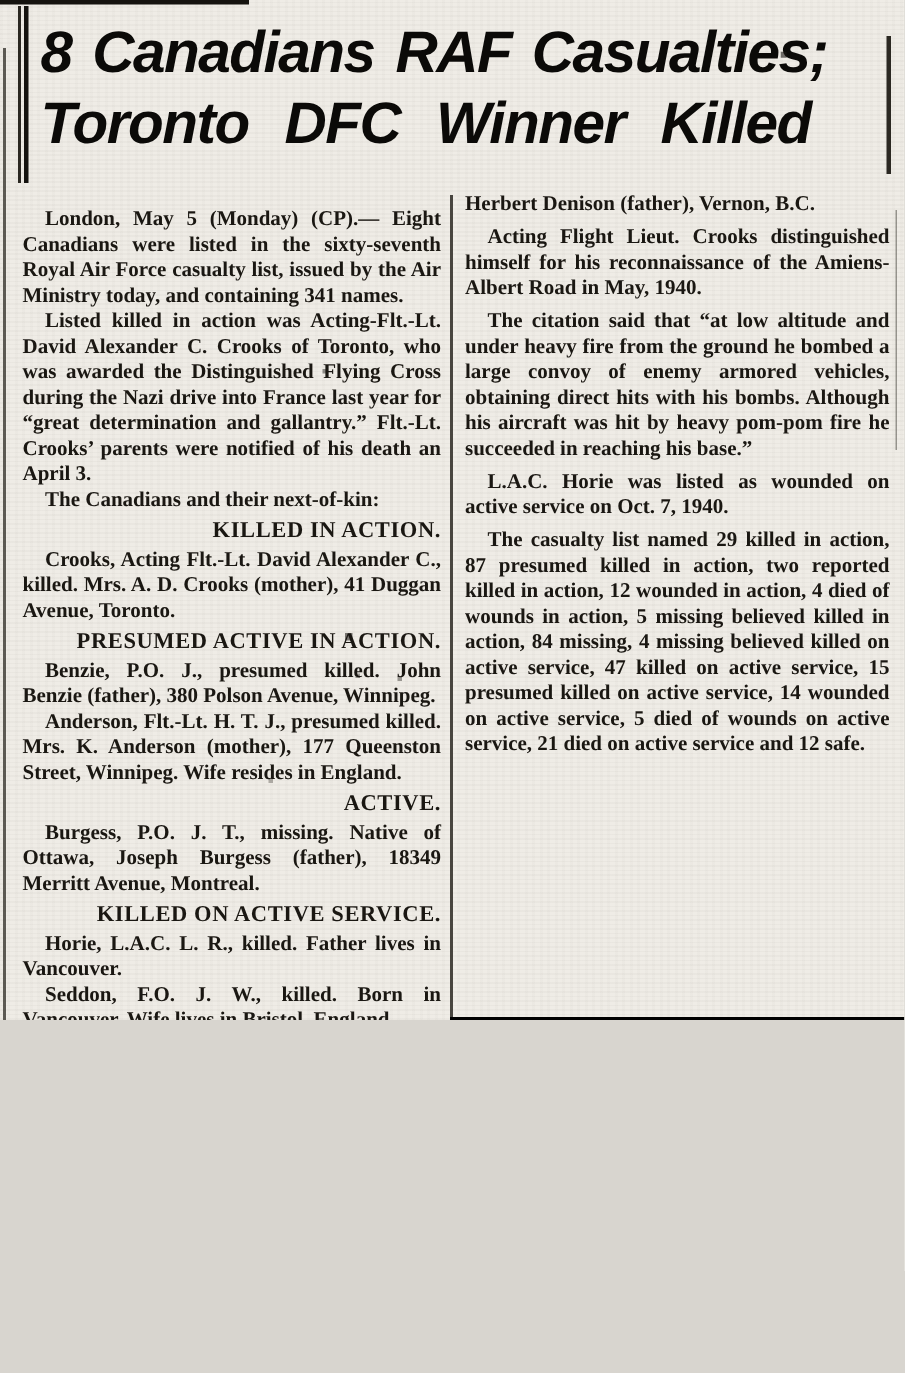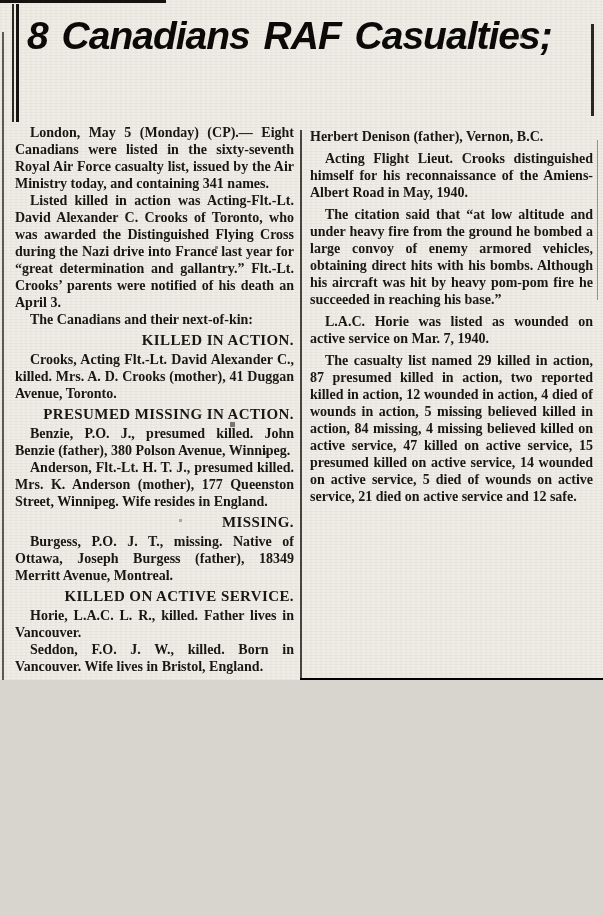--- a/index.html
+++ b/index.html
@@ -20,21 +20,21 @@
   .col-divider{left:300px; top:130px; width:2px; height:548px; opacity:.85;}
   .edge-rule-right{left:597px; top:140px; width:1px; height:160px; opacity:.45;}
   
   .headline{position:absolute; left:27px; top:12px; width:560px;
     font-family:"Liberation Sans", sans-serif; font-weight:700; font-style:italic;
     color:#0b0a08; font-size:39px; line-height:47px; letter-spacing:-1px; white-space:nowrap;}
   .headline .l1{word-spacing:4px;}
   .headline .l2{word-spacing:14px;}
   
   .col{position:absolute; font-size:14px; font-weight:700; line-height:17px; text-align:justify;}
-  .left-col{left:15px; top:124px; width:279px;}
+  .left-col{left:15px; top:138px; width:279px;}
   .right-col{left:310px; top:128px; width:283px;}
   .col p{margin:0; text-indent:15px;}
   .col p.noindent{text-indent:0;}
   .right-col p{margin-bottom:5px;}
   .col h2{font-size:15px; font-weight:700; margin:4px 0 2px; text-align:right; letter-spacing:.4px;}
   
   .black-block{position:absolute; left:300px; top:678px; width:303px; height:237px; background:#000;}
   
   .specks{position:absolute; left:0; top:0; width:1px; height:1px;
     box-shadow:232px 424px 0 2px rgba(25,22,18,.55),
@@ -49,48 +49,49 @@
 
 <div class="page">
 
   <div class="rule edge-rule-left"></div>
   <div class="rule hl-bar-left-outer"></div>
   <div class="rule hl-bar-left-inner"></div>
   <div class="rule hl-bar-right"></div>
 
   <div class="headline">
     <div class="l1">8 Canadians RAF Casualties;</div>
+    <div class="l2">Toronto DFC Winner Killed</div>
   </div>
 
   <div class="hl-divider"></div>
   <div class="rule col-divider"></div>
   <div class="rule edge-rule-right"></div>
 
   <div class="col left-col">
     <p>London, May 5 (Monday) (CP).— Eight Canadians were listed in the sixty-seventh Royal Air Force casualty list, issued by the Air Ministry today, and containing 341 names.</p>
     <p>Listed killed in action was Acting-Flt.-Lt. David Alexander C. Crooks of Toronto, who was awarded the Distinguished Flying Cross during the Nazi drive into France last year for “great determination and gallantry.” Flt.-Lt. Crooks’ parents were notified of his death an April 3.</p>
     <p>The Canadians and their next-of-kin:</p>
     <h2>KILLED IN ACTION.</h2>
     <p>Crooks, Acting Flt.-Lt. David Alexander C., killed. Mrs. A. D. Crooks (mother), 41 Duggan Avenue, Toronto.</p>
-    <h2>PRESUMED MISSING IN ACTION.</h2>
+    <h2>PRESUMED ACTIVE IN ACTION.</h2>
     <p>Benzie, P.O. J., presumed killed. John Benzie (father), 380 Polson Avenue, Winnipeg.</p>
     <p>Anderson, Flt.-Lt. H. T. J., presumed killed. Mrs. K. Anderson (mother), 177 Queenston Street, Winnipeg. Wife resides in England.</p>
-    <h2>MISSING.</h2>
+    <h2>ACTIVE.</h2>
     <p>Burgess, P.O. J. T., missing. Native of Ottawa, Joseph Burgess (father), 18349 Merritt Avenue, Montreal.</p>
     <h2>KILLED ON ACTIVE SERVICE.</h2>
     <p>Horie, L.A.C. L. R., killed. Father lives in Vancouver.</p>
     <p>Seddon, F.O. J. W., killed. Born in Vancouver. Wife lives in Bristol, England.</p>
     <h2>PRESUMED KILLED ON ACTIVE SERVICE.</h2>
     <p>Denison, P. A. C., presumed killed.</p>
   </div>
 
   <div class="col right-col">
     <p class="noindent">Herbert Denison (father), Vernon, B.C.</p>
     <p>Acting Flight Lieut. Crooks distinguished himself for his reconnaissance of the Amiens-Albert Road in May, 1940.</p>
     <p>The citation said that “at low altitude and under heavy fire from the ground he bombed a large convoy of enemy armored vehicles, obtaining direct hits with his bombs. Although his aircraft was hit by heavy pom-pom fire he succeeded in reaching his base.”</p>
-    <p>L.A.C. Horie was listed as wounded on active service on Mar. 7, 1940.</p>
+    <p>L.A.C. Horie was listed as wounded on active service on Oct. 7, 1940.</p>
     <p>The casualty list named 29 killed in action, 87 presumed killed in action, two reported killed in action, 12 wounded in action, 4 died of wounds in action, 5 missing believed killed in action, 84 missing, 4 missing believed killed on active service, 47 killed on active service, 15 presumed killed on active service, 14 wounded on active service, 5 died of wounds on active service, 21 died on active service and 12 safe.</p>
   </div>
 
   <div class="black-block"></div>
   <div class="specks"></div>
 
 </div>
 
 </body></html>

